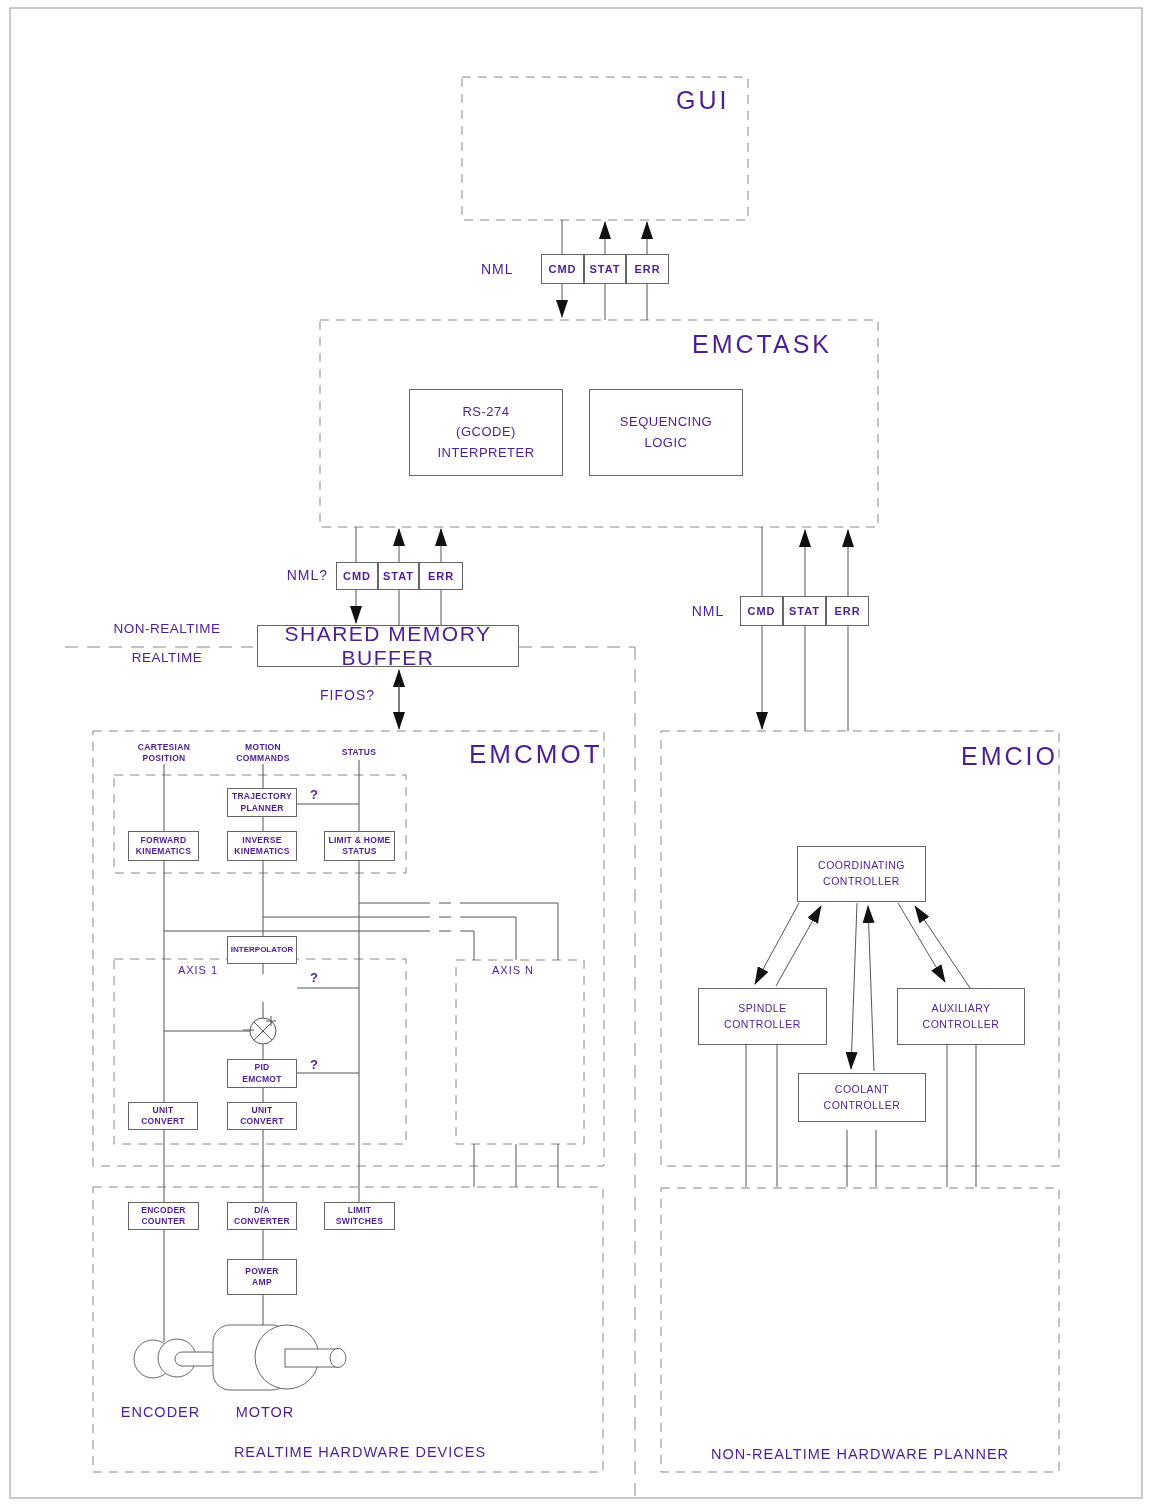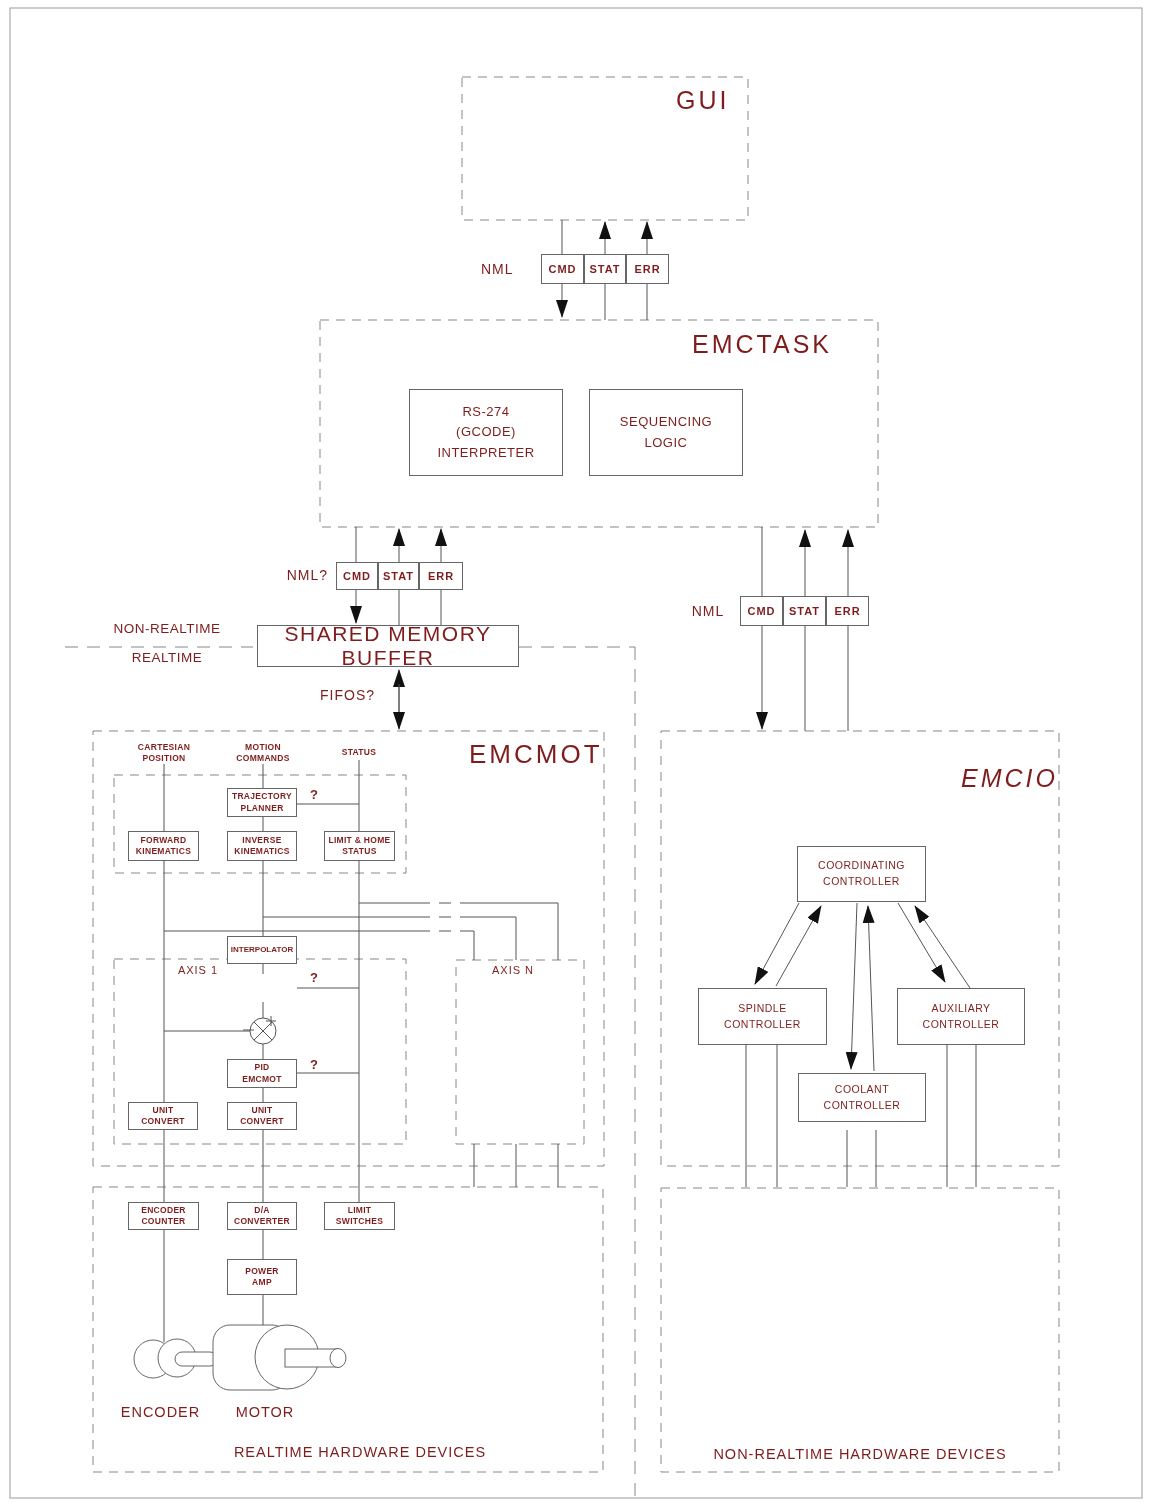--- a/index.html
+++ b/index.html
@@ -1,17 +1,17 @@
 <!DOCTYPE html>
 <html><head>
 <meta charset="utf-8">
 <style>
   html,body{margin:0;padding:0;background:#fff;}
   #canvas{position:relative;width:1152px;height:1510px;background:#fff;
-          font-family:"Liberation Sans",sans-serif;color:#7f1d1d;overflow:hidden;}
+          font-family:"Liberation Sans",sans-serif;color:#4c1d95;overflow:hidden;}
   #wires{position:absolute;left:0;top:0;z-index:0;}
   .lbl{position:absolute;white-space:pre-line;z-index:3;}
   .sb{position:absolute;background:#fff;border:1px solid #666;z-index:2;
       display:flex;align-items:center;justify-content:center;text-align:center;
       white-space:pre-line;box-sizing:border-box;}
   .t-title{font-size:25px;letter-spacing:3px;}
   .t-md{font-size:21px;letter-spacing:1.5px;}
   .t-nml{font-size:14px;letter-spacing:1px;}
   .t-slot{font-size:11px;letter-spacing:1px;font-weight:bold;}
   .t-xs{font-size:8.5px;line-height:1.3;letter-spacing:0.3px;font-weight:bold;}
@@ -209,21 +209,21 @@
   <div class="sb t-xxs" style="left:227px;top:936px;width:70px;height:28px;">INTERPOLATOR</div>
   <div class="lbl t-q" style="left:310px;top:970px;">?</div>
   <div class="sb t-xs" style="left:227px;top:1059px;width:70px;height:29px;">PID
 EMCMOT</div>
   <div class="lbl t-q" style="left:310px;top:1057px;">?</div>
   <div class="sb t-xs" style="left:128px;top:1102px;width:70px;height:28px;">UNIT
 CONVERT</div>
   <div class="sb t-xs" style="left:227px;top:1102px;width:70px;height:28px;">UNIT
 CONVERT</div>
 
-  <div class="lbl t-title" style="left:961px;top:764px;font-style:italic;">EMCIO</div>
+  <div class="lbl t-title" style="left:961px;top:742px;">EMCIO</div>
   <div class="sb t-sm" style="left:797px;top:846px;width:129px;height:56px;">COORDINATING
 CONTROLLER</div>
   <div class="sb t-sm" style="left:698px;top:988px;width:129px;height:57px;">SPINDLE
 CONTROLLER</div>
   <div class="sb t-sm" style="left:897px;top:988px;width:128px;height:57px;">AUXILIARY
 CONTROLLER</div>
   <div class="sb t-sm" style="left:798px;top:1073px;width:128px;height:49px;">COOLANT
 CONTROLLER</div>
 
   <div class="sb t-xs" style="left:128px;top:1202px;width:71px;height:28px;">ENCODER
@@ -232,15 +232,15 @@
 CONVERTER</div>
   <div class="sb t-xs" style="left:324px;top:1202px;width:71px;height:28px;">LIMIT
 SWITCHES</div>
   <div class="sb t-xs" style="left:227px;top:1259px;width:70px;height:36px;">POWER
 AMP</div>
 
   <div class="lbl t-md ctr" style="left:113px;top:1404px;width:95px;letter-spacing:1px;font-size:14.5px;">ENCODER</div>
   <div class="lbl t-md ctr" style="left:224px;top:1404px;width:82px;letter-spacing:1px;font-size:14.5px;">MOTOR</div>
 
   <div class="lbl ctr" style="left:210px;top:1444px;width:300px;font-size:14.5px;letter-spacing:1px;">REALTIME HARDWARE DEVICES</div>
-  <div class="lbl ctr" style="left:700px;top:1446px;width:320px;font-size:14.5px;letter-spacing:1px;">NON-REALTIME HARDWARE DEVICES</div>
+  <div class="lbl ctr" style="left:700px;top:1446px;width:320px;font-size:14.5px;letter-spacing:1px;">NON-REALTIME HARDWARE PLANNER</div>
 
 </div>
 
 </body></html>

